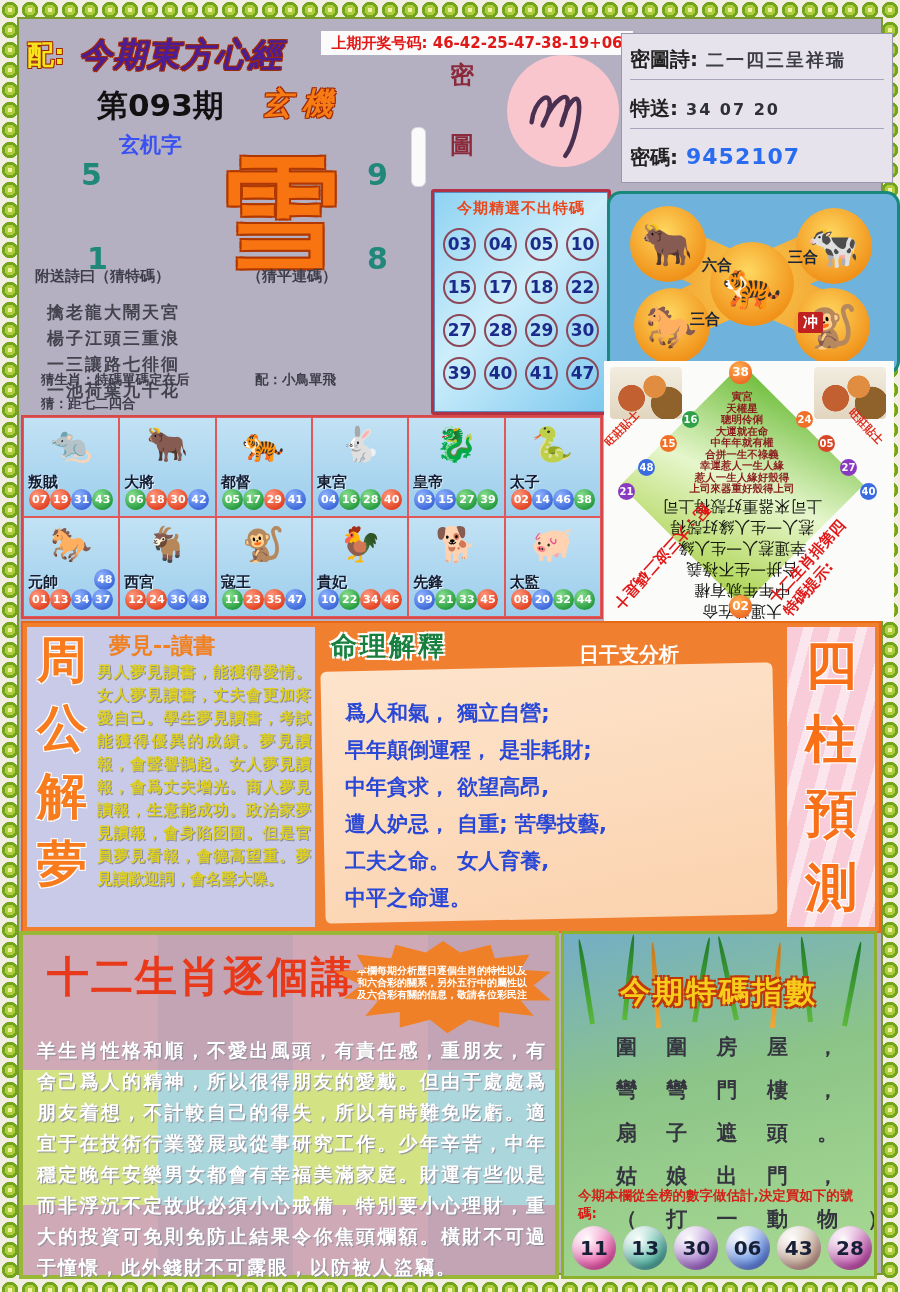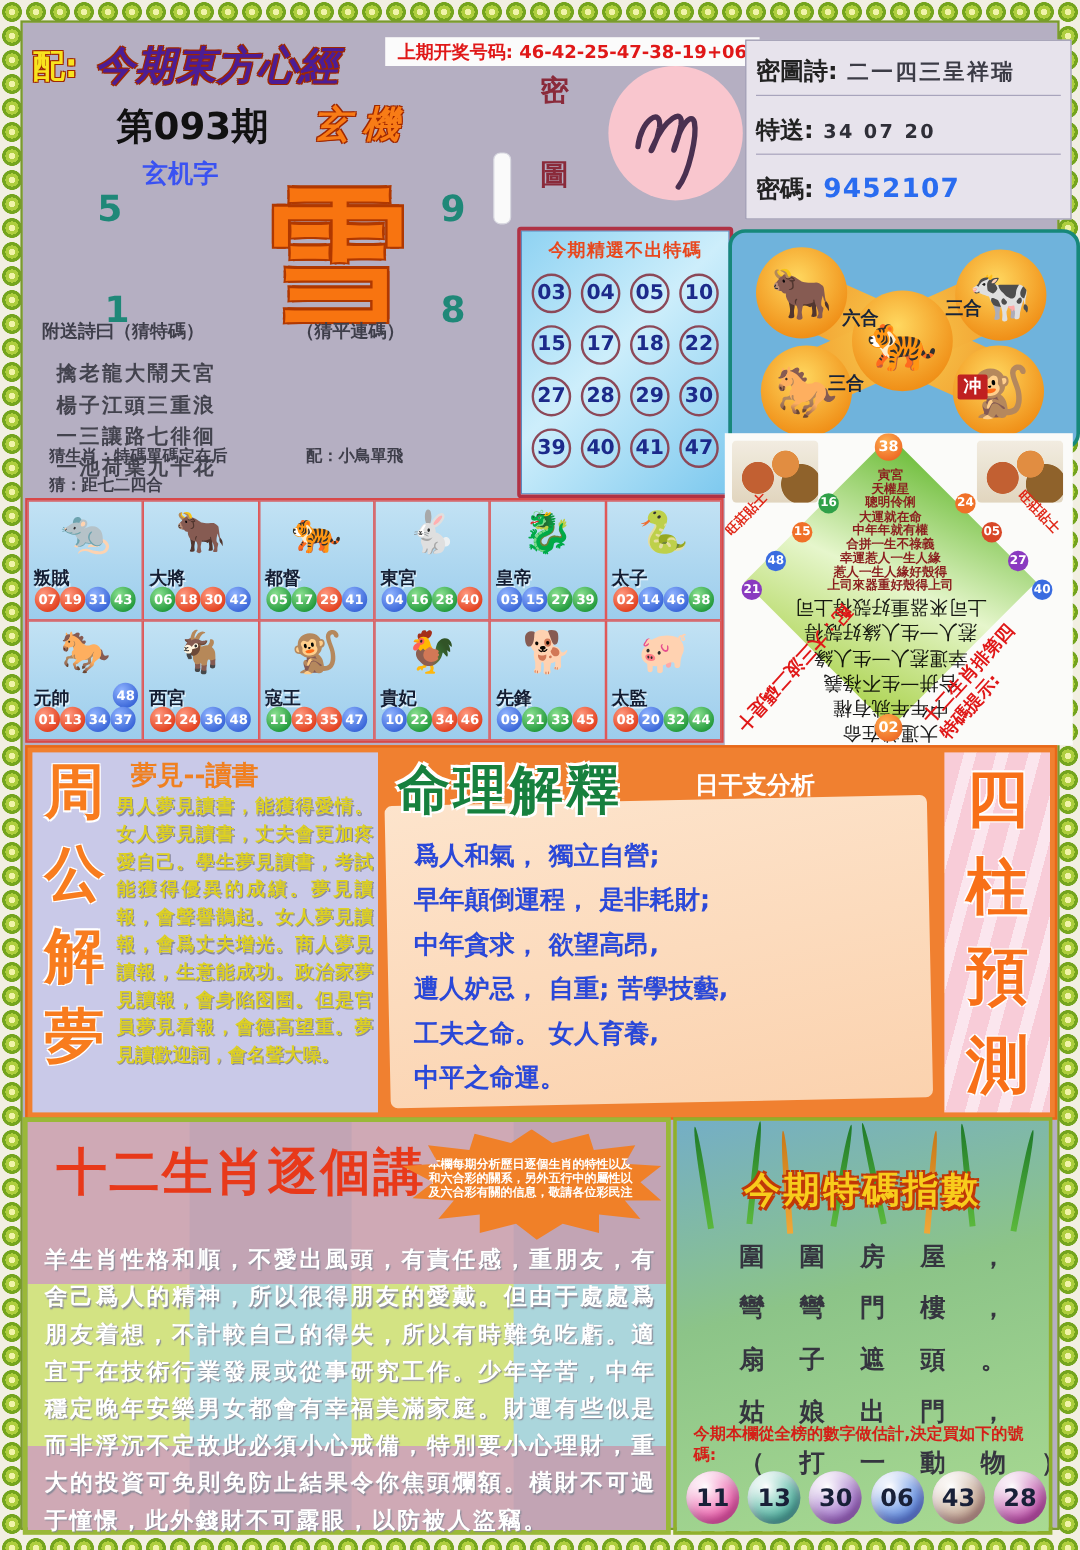--- a/index.html
+++ b/index.html
@@ -113,21 +113,21 @@
   
   .midbox{left:2px;top:602px;width:856px;height:308px;background:#f08030;border:2px solid #e86818;}
   .dreambg{position:absolute;left:4px;top:4px;width:288px;height:300px;background:#c9c9e8;}
   .zhougong{position:absolute;left:10px;top:8px;width:58px;display:flex;flex-direction:column;gap:10px;
     font-size:50px;line-height:58px;font-weight:bold;color:#f87c1e;text-align:center;}
   .dreamtitle{position:absolute;left:86px;top:8px;font-size:22px;font-weight:bold;color:#f08020;}
   .dreambody{position:absolute;left:74px;top:38px;width:214px;font-size:15.5px;line-height:23px;
     font-weight:bold;color:#ddd022;text-align:justify;text-shadow:1px 1px 0 #8a8aa2;}
   .fatepaper{position:absolute;left:300px;top:44px;width:452px;height:252px;background:linear-gradient(170deg,#fde4cc,#fbd2ae);
     border-radius:6px;transform:rotate(-1.2deg);}
-  .fatetitle{position:absolute;left:308px;top:6px;font-size:44px;font-weight:bold;color:#17803e;letter-spacing:3px;
+  .fatetitle{position:absolute;left:308px;top:6px;font-size:26px;font-weight:bold;color:#17803e;letter-spacing:3px;
     text-shadow:-2px -2px 0 #fff,2px -2px 0 #fff,-2px 2px 0 #fff,2px 2px 0 #fff;}
   .fatesub{position:absolute;left:556px;top:18px;font-size:20px;font-weight:bold;color:#fff;}
   .fatebody{position:absolute;left:322px;top:72px;width:420px;font-size:21px;line-height:37px;font-weight:bold;color:#2a48d8;}
   .sizhu{position:absolute;right:4px;top:4px;width:88px;height:300px;
     background:repeating-linear-gradient(105deg,#f8ccd8 0 16px,#fbe6ee 16px 26px);
     display:flex;flex-direction:column;align-items:center;justify-content:space-evenly;
     font-size:52px;font-weight:bold;color:#f87018;}
 
   
   .blbox{left:0px;top:912px;width:540px;height:348px;border:4px solid #9ab838;box-sizing:border-box;

